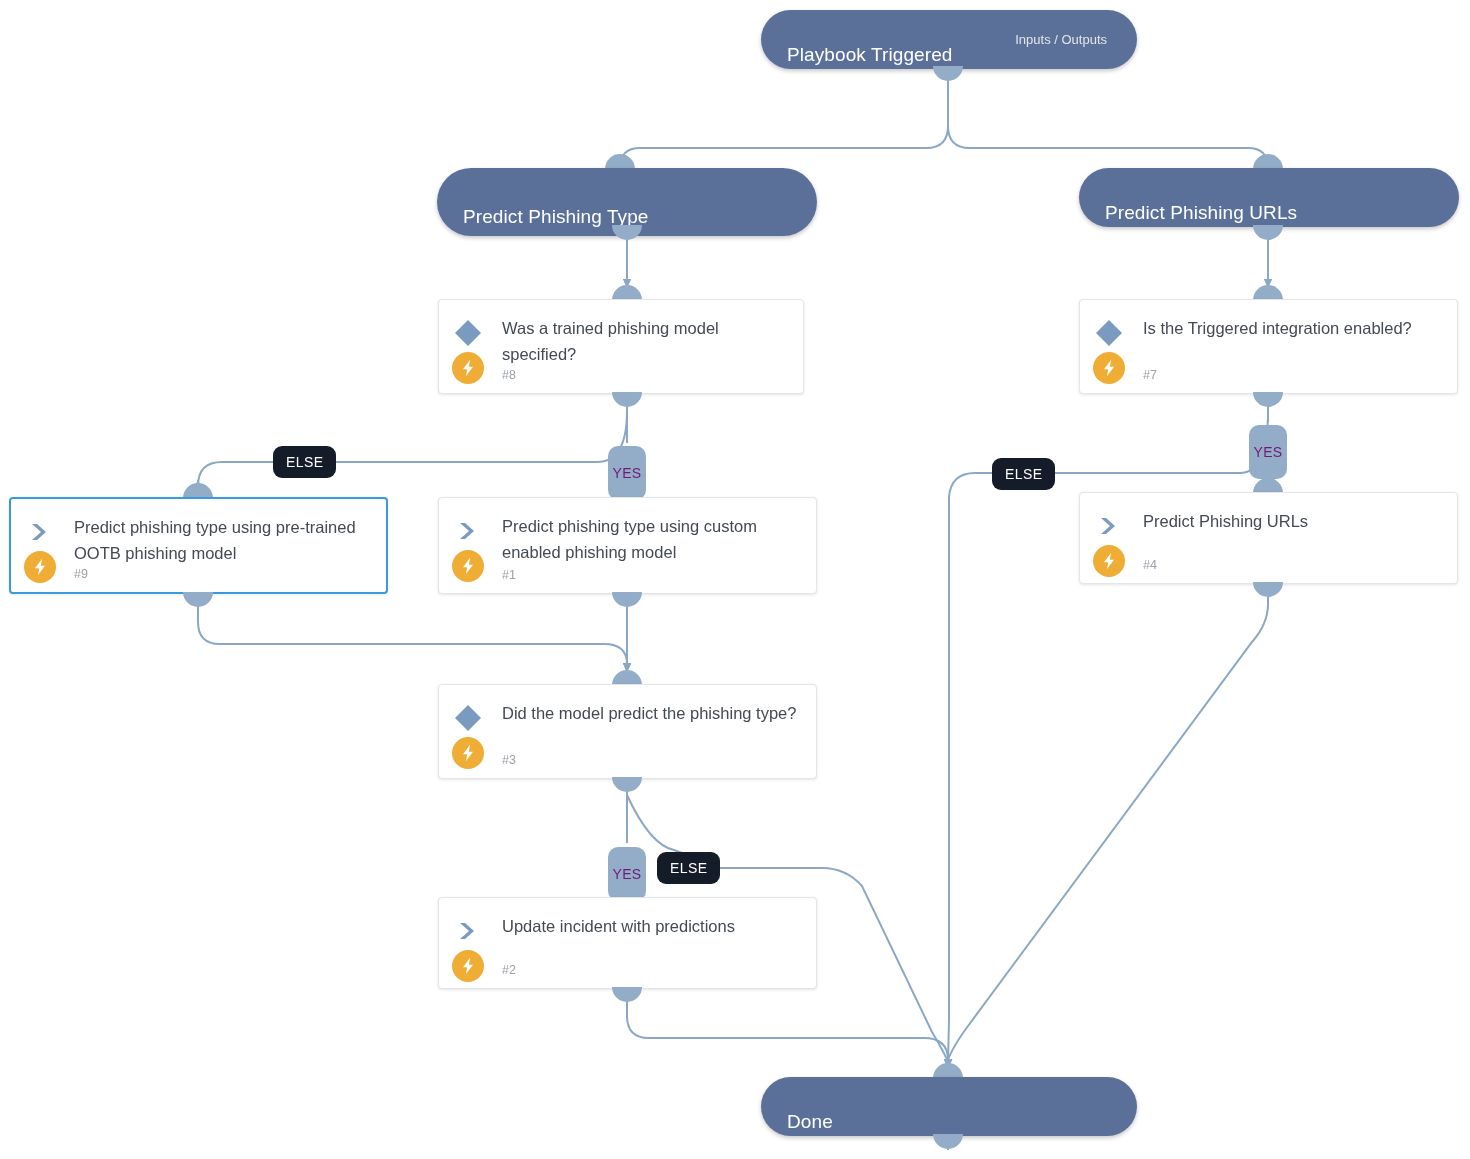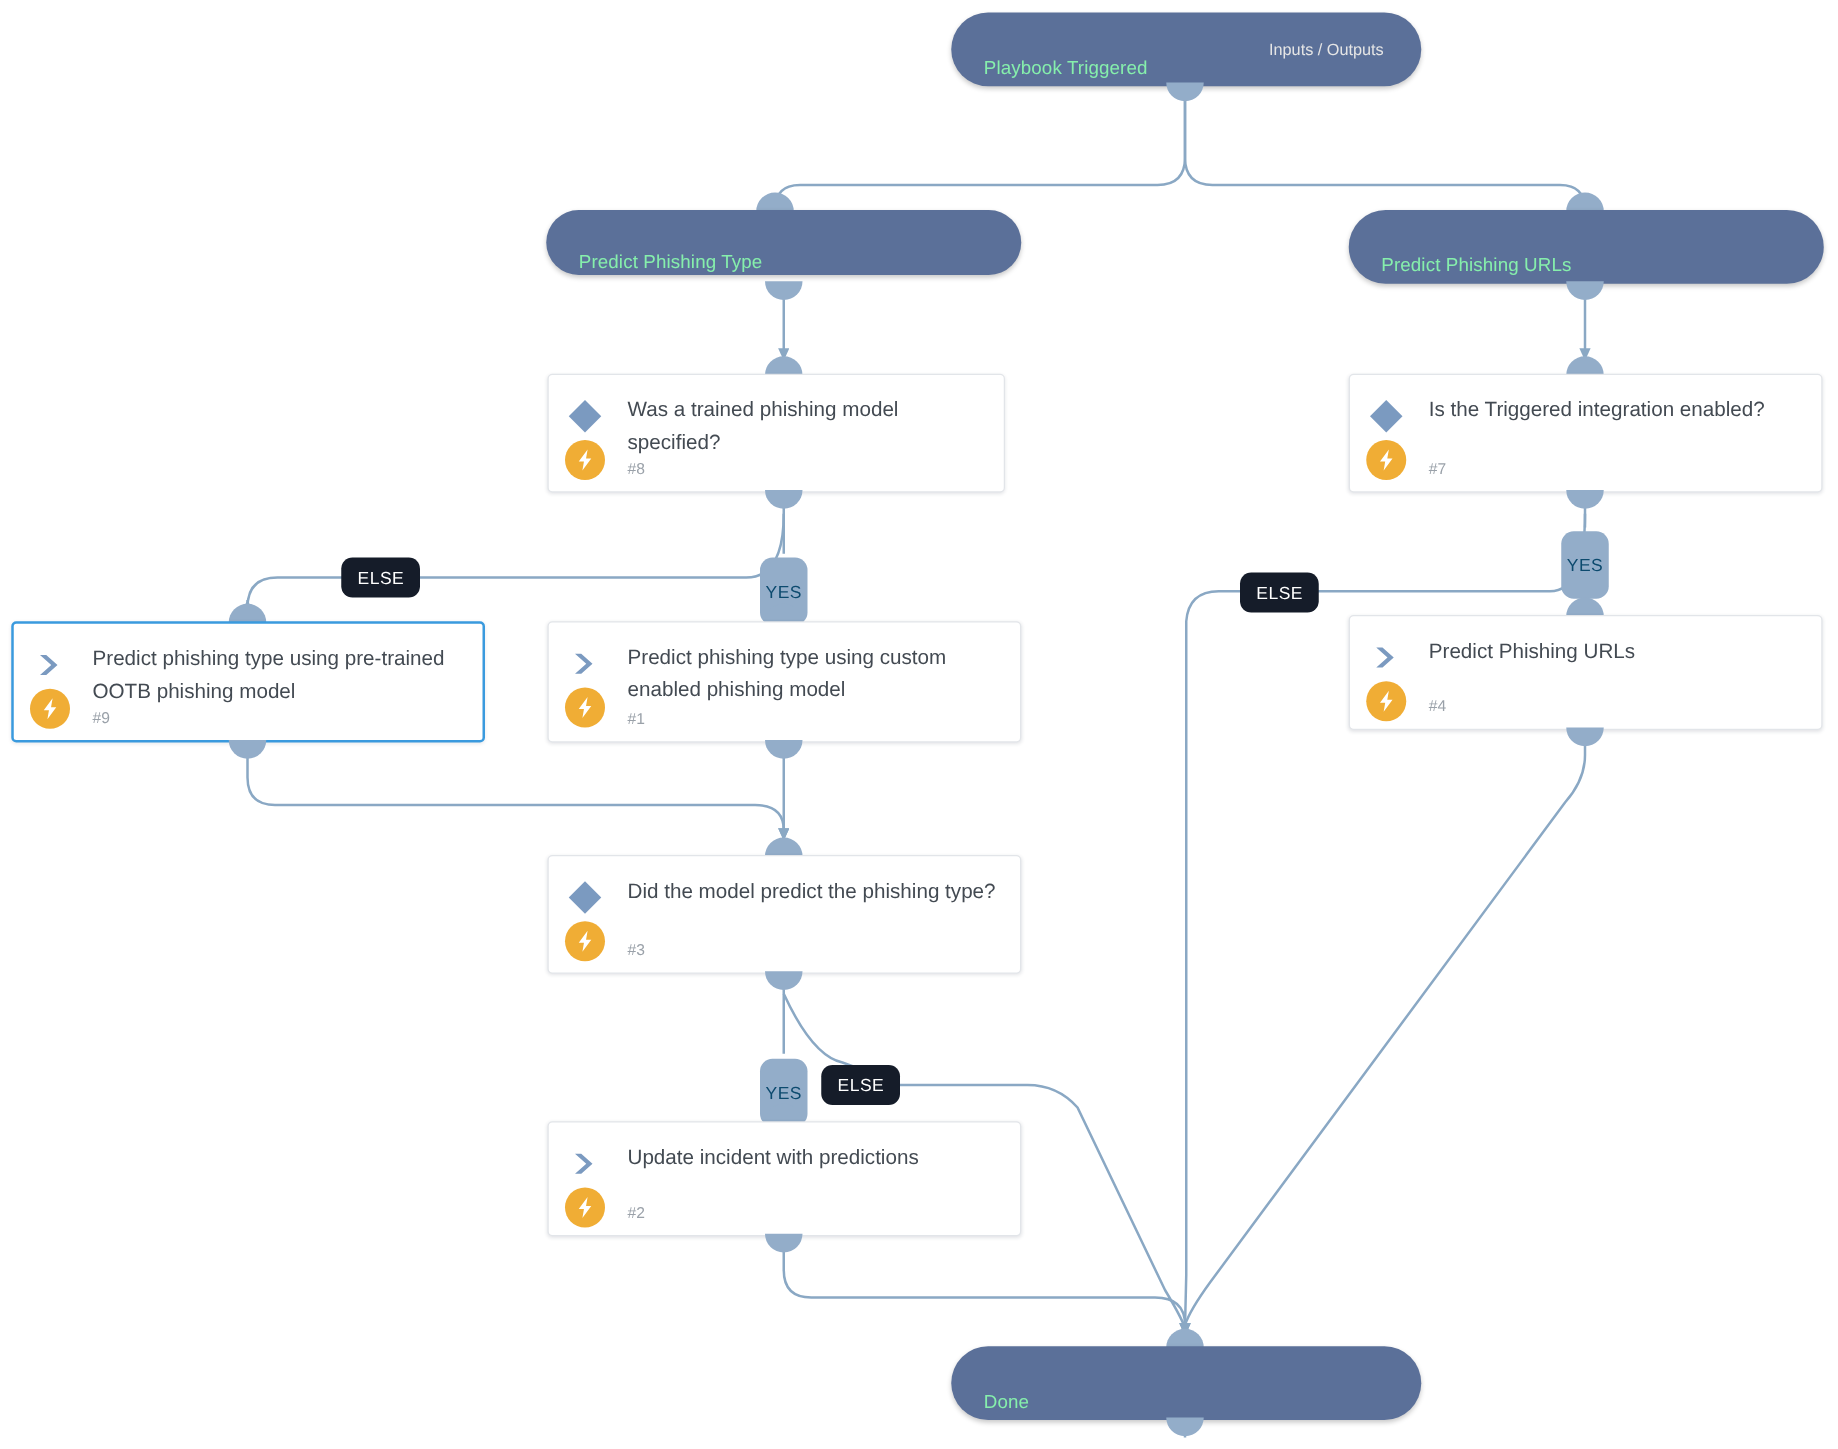--- a/index.html
+++ b/index.html
@@ -32,22 +32,22 @@
     position: absolute;
     background: #5b7099;
     border-radius: 42px;
     box-shadow: 0 2px 4px rgba(0,0,0,0.22);
     display: flex;
     align-items: center;
     box-sizing: border-box;
     padding: 0 26px;
   }
   .pill-title {
-    color: #86efac;
-    font-size: 15px;
+    color: #ffffff;
+    font-size: 19px;
     letter-spacing: 0.1px;
     white-space: nowrap;
     margin-top: 30px;
   }
   .pill-sub {
     margin-left: auto;
     color: #e5e5e5;
     font-size: 13px;
     white-space: nowrap;
     padding-right: 4px;
@@ -123,21 +123,21 @@
     display: flex;
     align-items: center;
     justify-content: center;
     border-radius: 9px;
     font-size: 14px;
     letter-spacing: 0.4px;
     box-sizing: border-box;
   }
   .edge-label.yes {
     background: #93adc9;
-    color: #0c4a6e;
+    color: #701a75;
     width: 38px;
     height: 54px;
     border-radius: 10px;
   }
   .edge-label.els {
     background: #151c29;
     color: #ffffff;
     height: 32px;
     padding: 0 13px;
     border-radius: 9px;
@@ -190,21 +190,21 @@
     </g>
   </svg>
 
   <div class="pill-node" style="left:761px; top:10px; width:376px; height:59px;">
     <span class="pill-title">Playbook Triggered</span>
     <span class="pill-sub">Inputs / Outputs</span>
   </div>
   <div class="port port-out" style="left:933px; top:66px;"></div>
 
   <div class="port port-in" style="left:605px; top:154px;"></div>
-  <div class="pill-node" style="left:437px; top:168px; width:380px; height:52px;">
+  <div class="pill-node" style="left:437px; top:168px; width:380px; height:68px;">
     <span class="pill-title">Predict Phishing Type</span>
   </div>
   <div class="port port-out" style="left:612px; top:225px;"></div>
 
   <div class="port port-in" style="left:1253px; top:154px;"></div>
   <div class="pill-node" style="left:1079px; top:168px; width:380px; height:59px;">
     <span class="pill-title">Predict Phishing URLs</span>
   </div>
   <div class="port port-out" style="left:1253px; top:225px;"></div>
 

